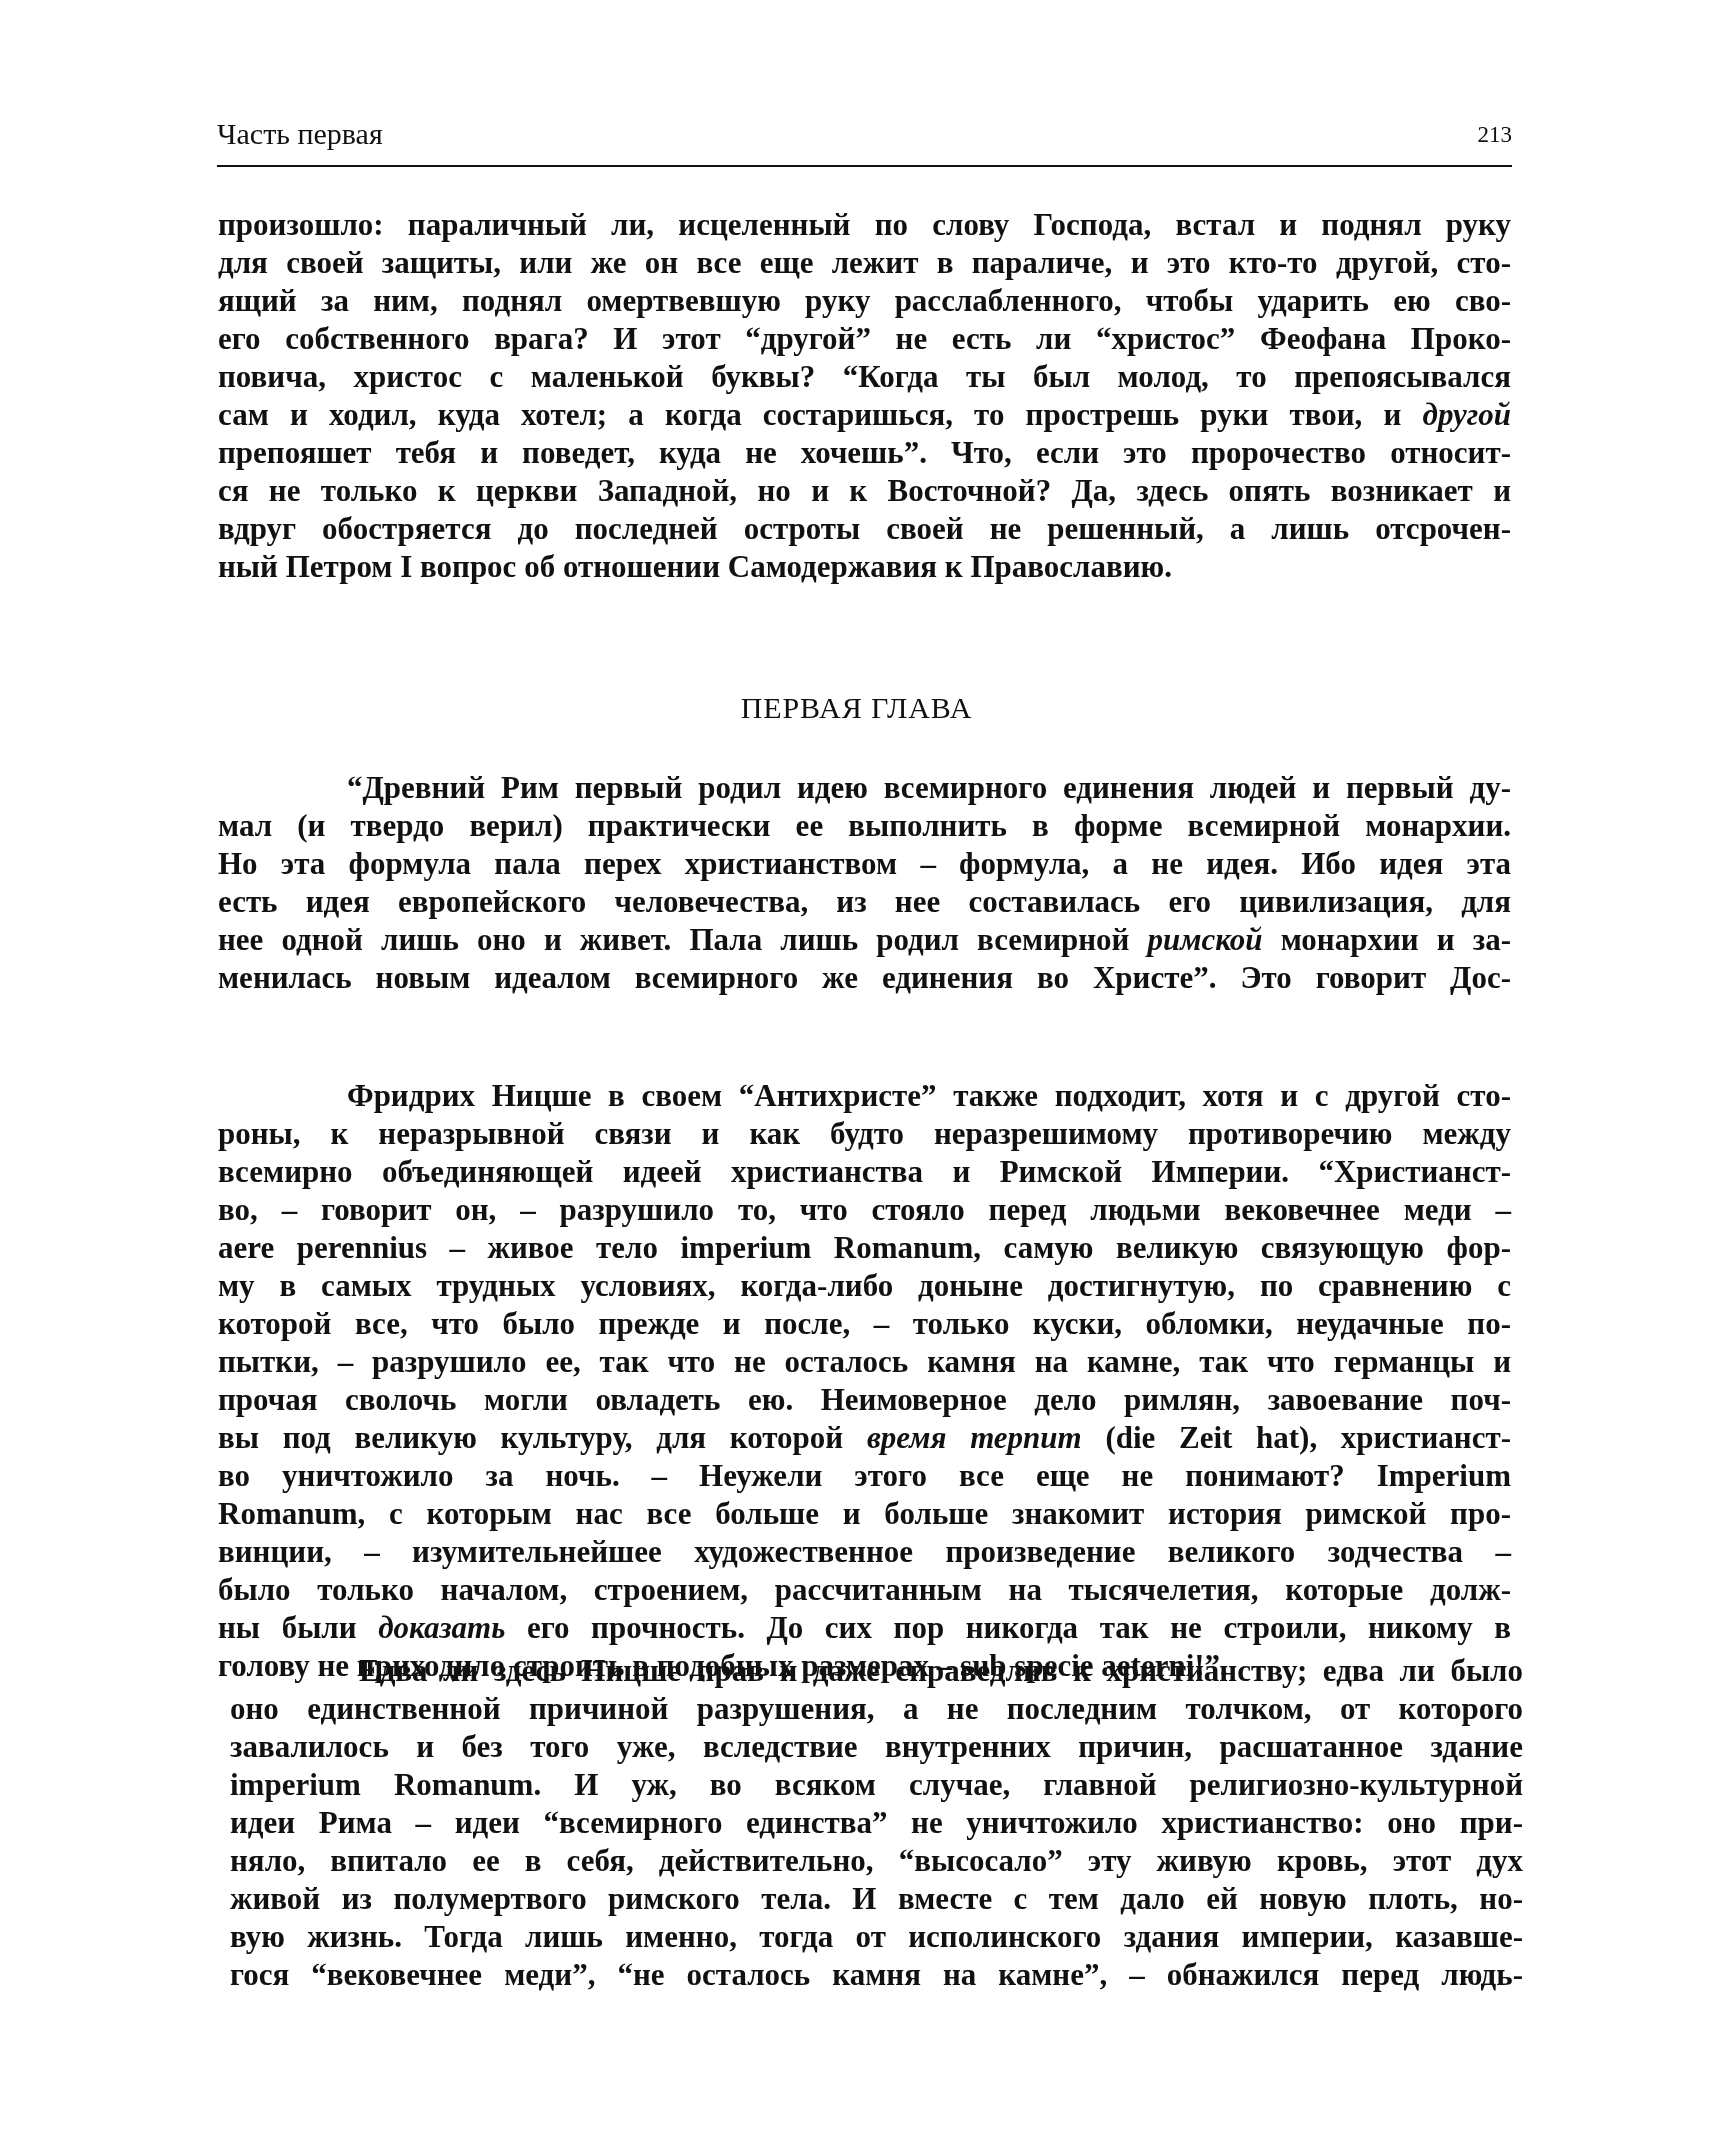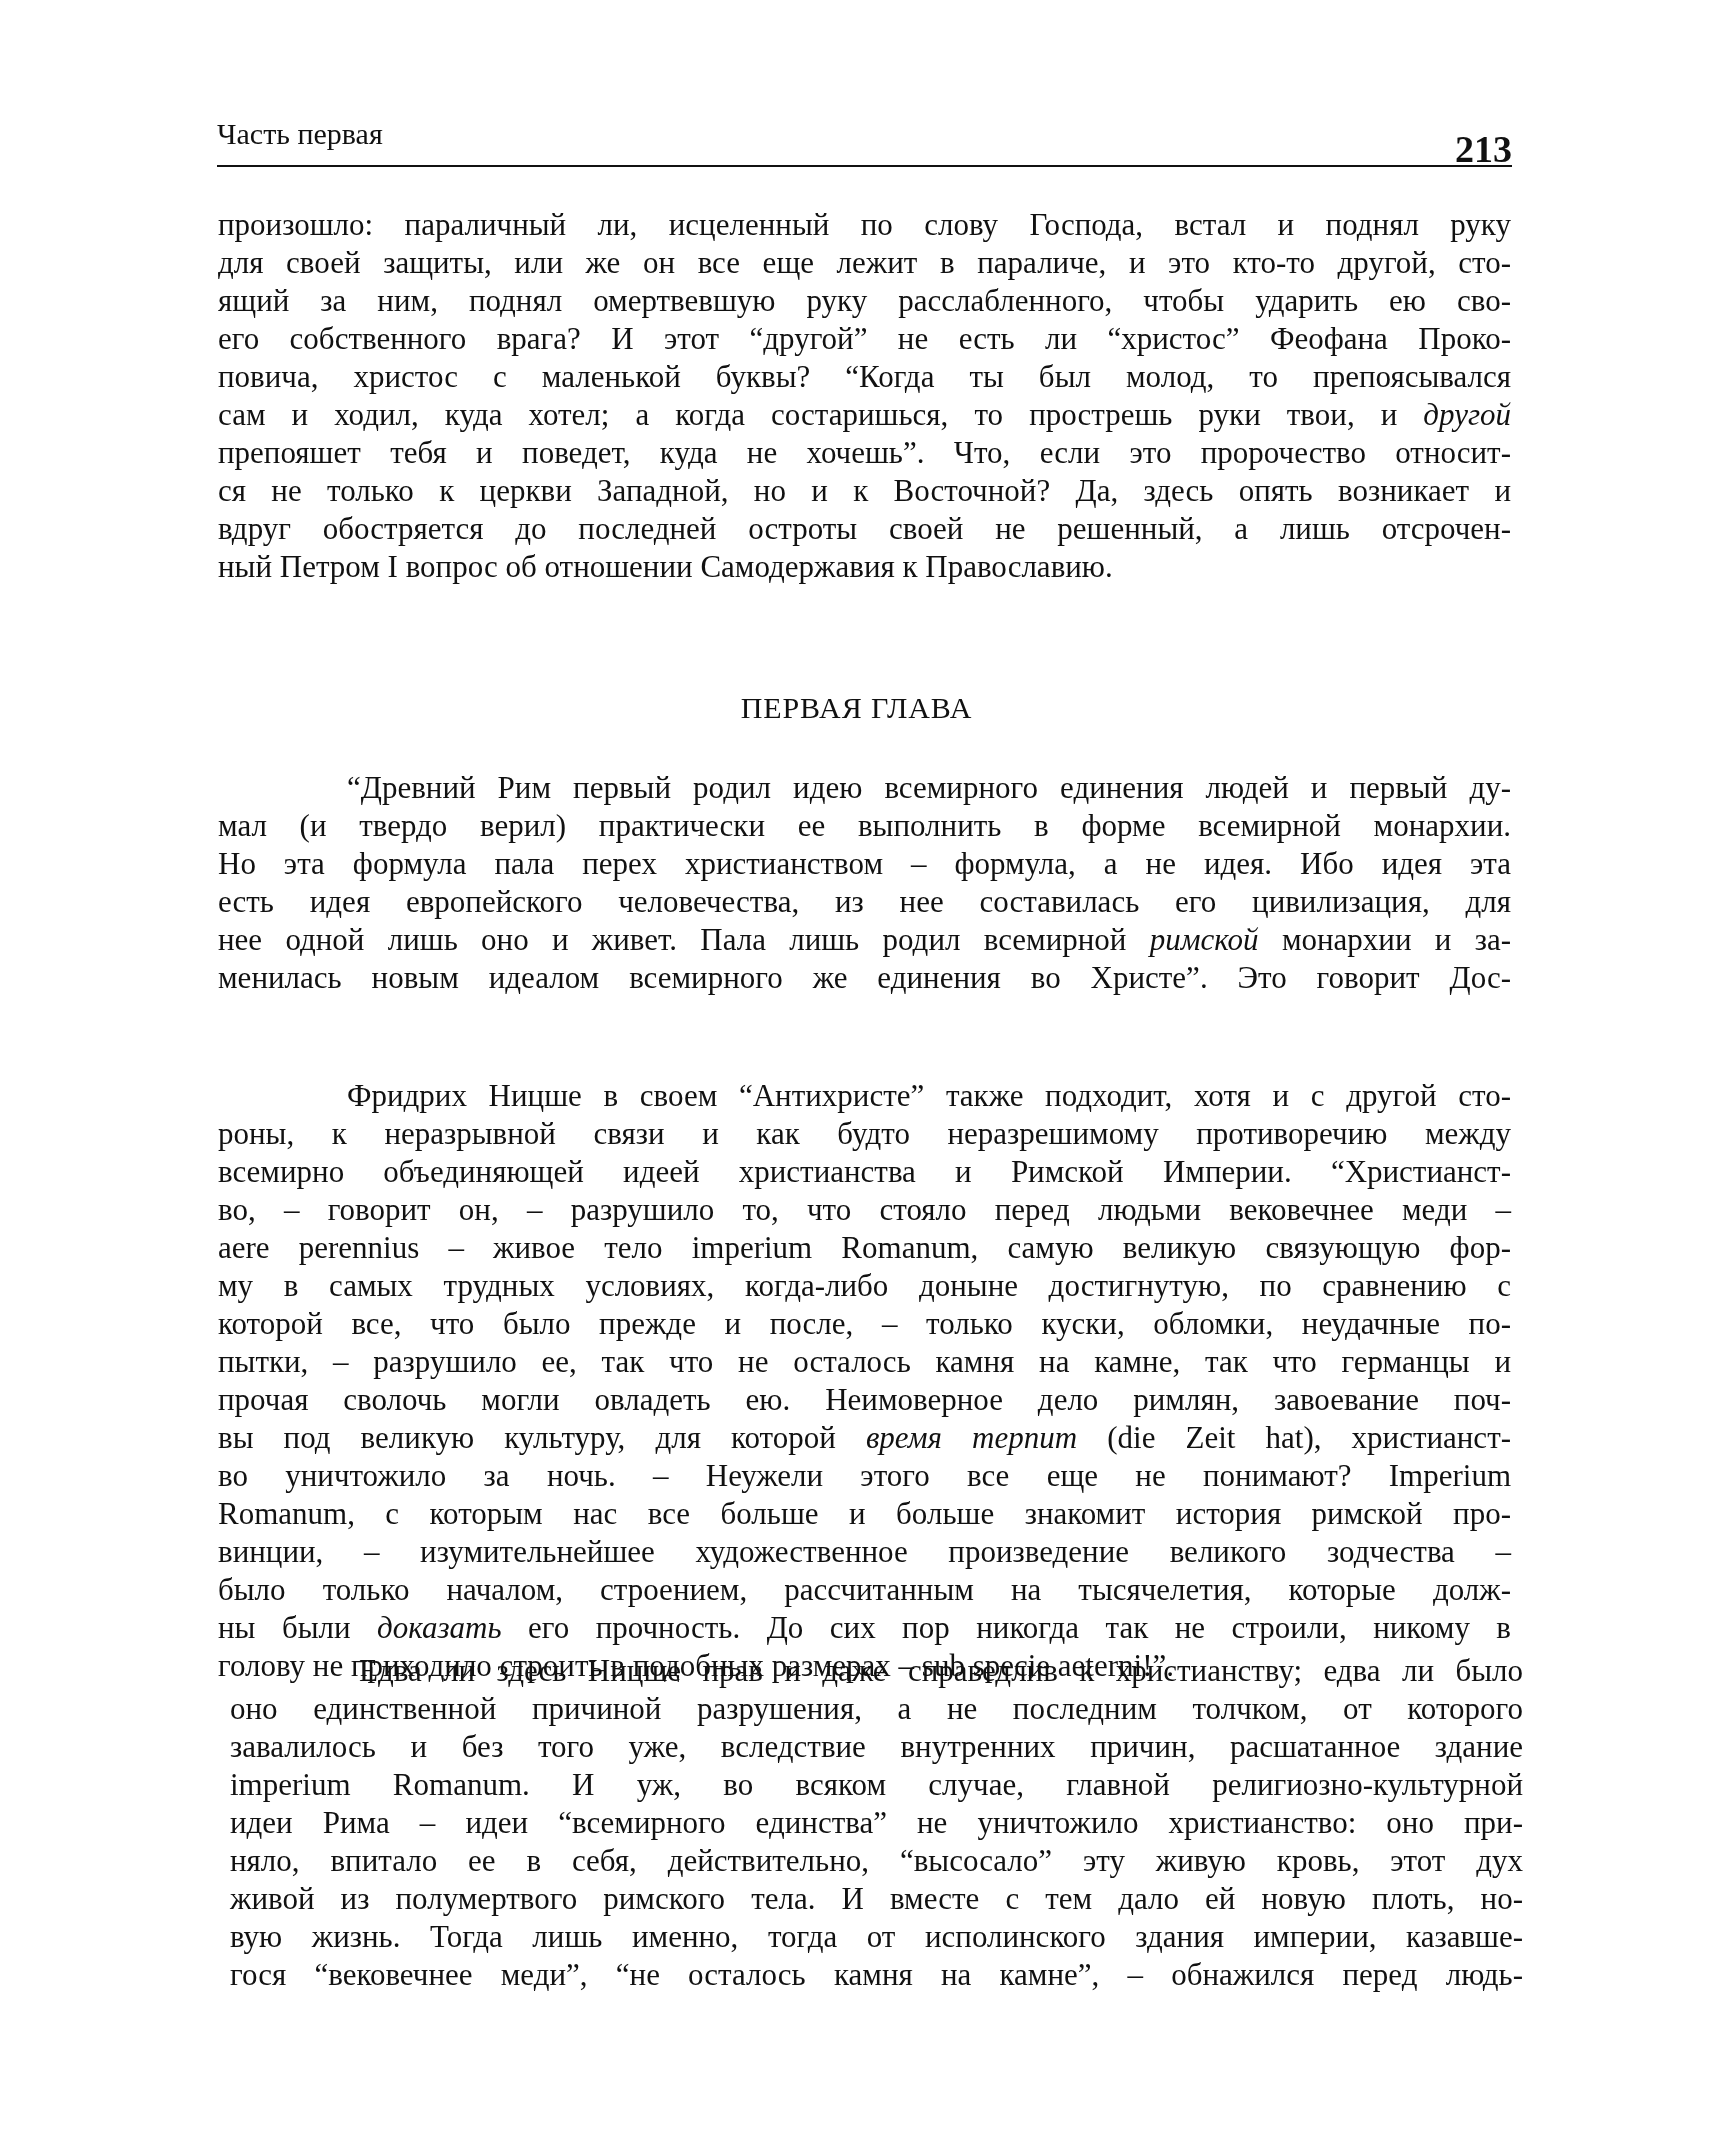--- a/index.html
+++ b/index.html
@@ -10,31 +10,31 @@
     font-family: "Liberation Serif", "DejaVu Serif", serif;
   }
   .running-head {
     position: absolute; left: 217px; top: 110px; width: 1295px; height: 52px;
   }
   .running-title {
     position: absolute; left: 0; width: 100%; top: 0;
     text-align: left; font-size: 30px; line-height: 47px;
   }
   .folio {
-    position: absolute; right: 0; top: 16px;
-    font-size: 38px; line-height: 47px; font-weight: bold;
+    position: absolute; right: 0; top: 1px;
+    font-size: 23px; line-height: 47px;
   }
   .head-rule {
     position: absolute; left: 217px; top: 165px; width: 1295px; height: 0;
     border-top: 2.2px solid #111111;
   }
   .body {
     position: absolute; left: 218px; width: 1293px;
     font-size: 31px; line-height: 38px;
-    text-align: justify; hyphens: manual;
+    text-align: justify; hyphens: manual; font-weight: bold;
   }
   .body p { margin: 0; }
   .body p .ln { display: block; text-align: justify; text-align-last: justify; white-space: nowrap; }
   .body p .ln.last { text-align-last: left; }
   .body p .ln.first-ind { padding-left: 129px; }
   .chapter-title {
     position: absolute; left: 210px; width: 1293px; top: 686px;
     text-align: center; font-size: 30px; line-height: 43px; letter-spacing: 0.9px;
   }
   .para1 { top: 206px; }

